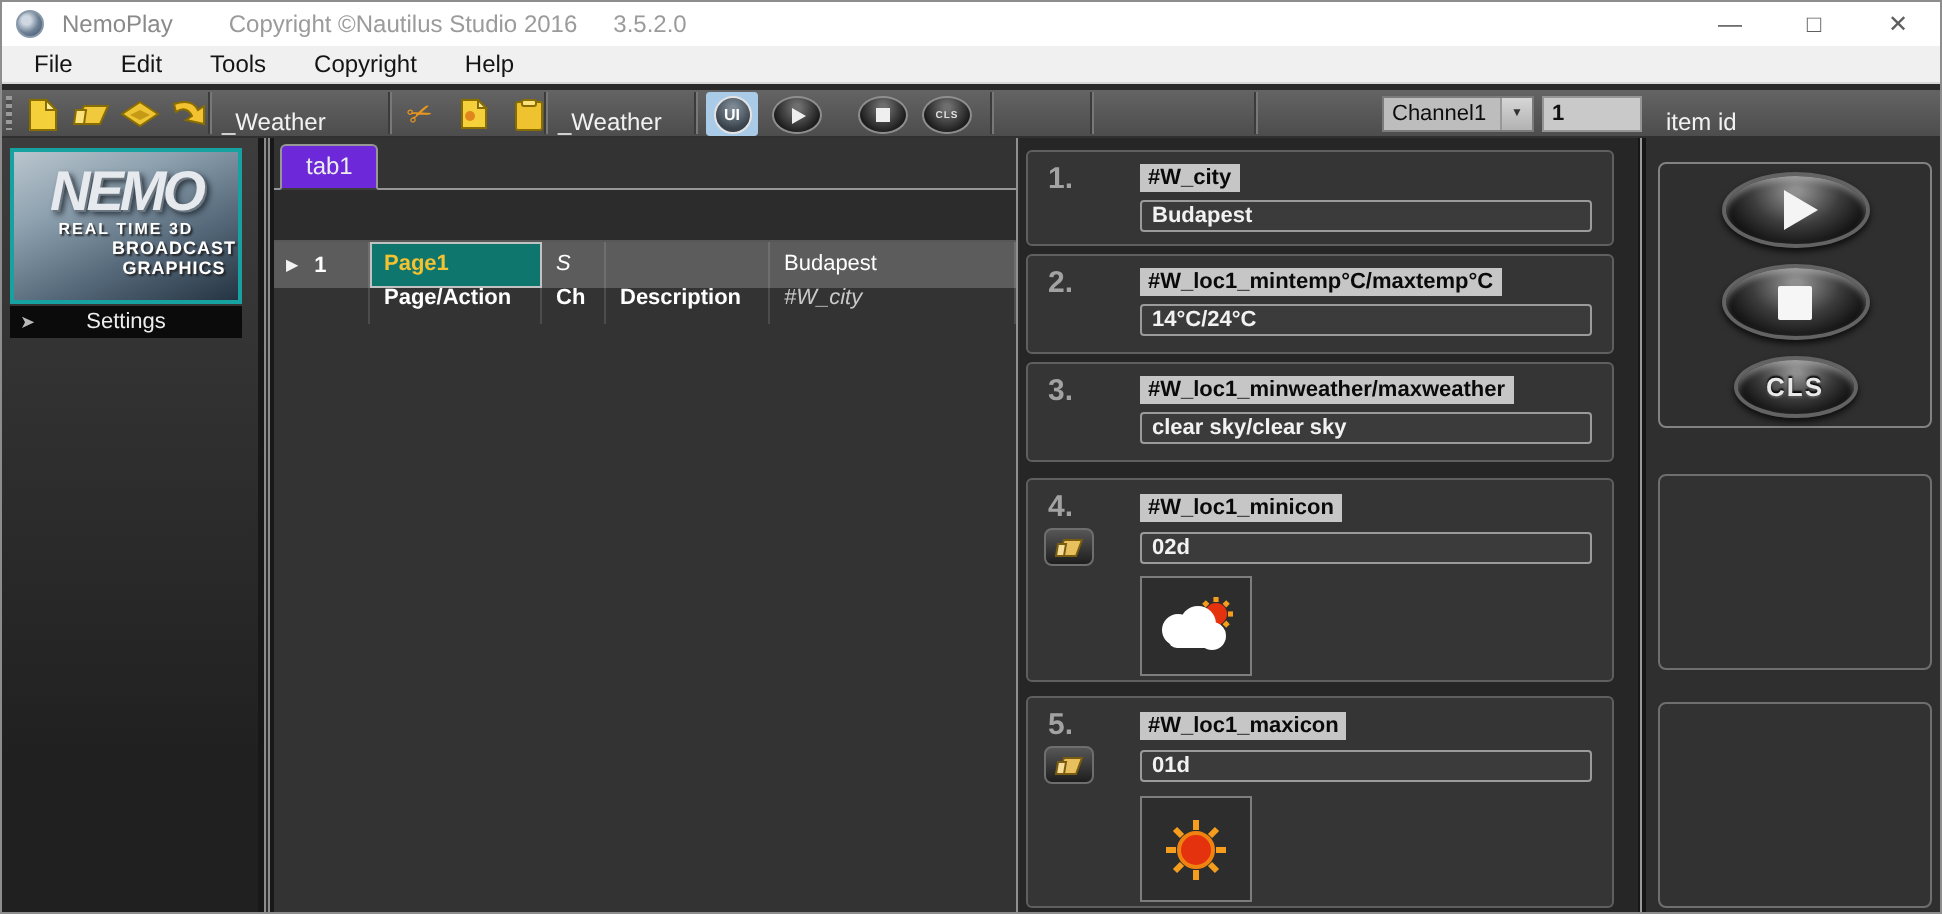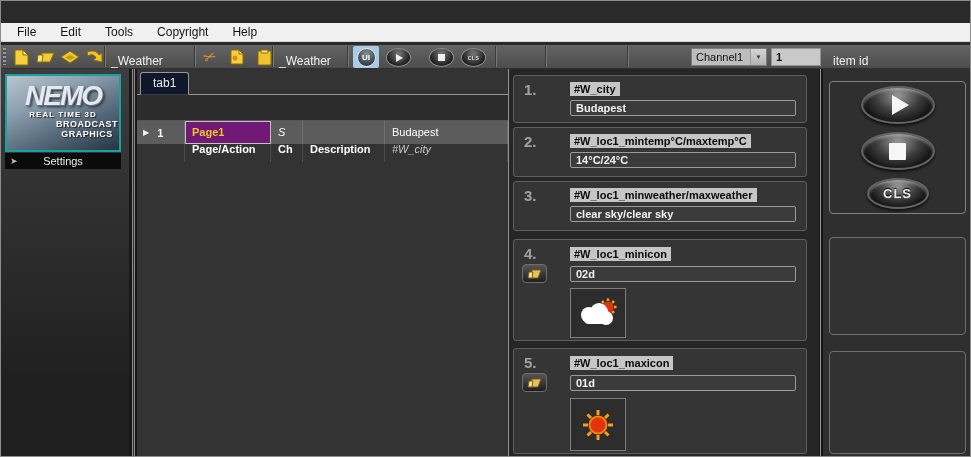--- a/index.html
+++ b/index.html
@@ -79,37 +79,37 @@
   
   .vsplit1 { position:absolute; left:128px; top:0; width:8px; height:389px;
     background:linear-gradient(90deg,#181818 0 3px,#8c8c8c 3px 4px,#2e2e2e 4px 5px,#8c8c8c 5px 6px,#181818 6px 8px); }
   .vsplit2 { position:absolute; left:818px; top:0; width:4px; height:389px;
     background:linear-gradient(90deg,#161616 0 1px,#9a9a9a 1px 2px,#161616 2px 4px); }
   
   .tablepanel { position:absolute; left:136px; top:0; width:372px; height:389px; background:#333;
     border-right:1px solid #909090; }
   .tabstrip { position:absolute; left:0; top:2px; width:100%; height:24px;
     border-bottom:1px solid #979797; }
-  .tab { position:absolute; left:3px; bottom:-1px; height:23px; padding:0 12px; background:#0f172a;
+  .tab { position:absolute; left:3px; bottom:-1px; height:23px; padding:0 12px; background:#6d28d9;
     border:1px solid #979797; border-bottom:1px solid #3c3c3c; border-radius:3px 3px 0 0;
     color:#ececec; font-size:12px; line-height:21px; }
   .grid { position:absolute; left:0; top:26px; width:100%; }
   .prow { display:grid; grid-template-columns:48px 86px 32px 82px 1fr; }
   .hrow { height:26px; background:#2c2c2c; border-bottom:1px solid #575757; }
   .hcell { color:#ffffff; font-size:11px; font-weight:bold; line-height:25px; padding-left:7px;
     border-right:1px solid #4c4c4c;margin-top:42px; }
   .hcell.dyn { font-style:italic; font-weight:normal; color:#c9c9c9; }
   .drow { height:23px; background:#5c5c5c; }
   .dcell { color:#fff; font-size:11px; line-height:22px; padding-left:7px;
     border-right:1px solid #6e6e6e; }
   .selcell { display:flex; align-items:center; gap:8px; padding-left:6px;
     border-right:1px solid #6e6e6e; }
   .rowmark { color:#f2f2f2; font-size:8px; }
   .rowidx { color:#fff; font-size:11px; font-weight:bold; }
-  .pagecell { outline:1px solid #c2c2c2; outline-offset:-1px; background:#701a75;
+  .pagecell { outline:1px solid #c2c2c2; outline-offset:-1px; background:#0f766e;
     color:#f2c230; font-weight:bold; }
   .chcell { font-style:italic; }
   
   .fieldspanel { position:absolute; left:509px; top:0; width:309px; height:389px; background:#262626; }
   .fsection { position:absolute; left:3px; width:294px; background:#353535;
     border:1px solid #5f5f5f; border-radius:3px; }
   .fnum { position:absolute; left:10px; top:5px; color:#a2a2a2; font-size:15px; font-weight:bold; }
   .fchip { position:absolute; left:56px; top:6px; background:#c6c6c6; color:#0a0a0a;
     font-size:11px; font-weight:bold; padding:1px 4px; white-space:nowrap; }
   .finput { position:absolute; left:56px; top:24px; width:226px; height:16px; background:#3b3b3b;
@@ -148,20 +148,31 @@
     border-radius:4px; background:#323232; }
   #ep1 { top:168px; height:98px; }
   #ep2 { top:282px; height:103px; }
   svg { display:block; }
 </style>
 </head>
 <body>
 
 <div class="window">
 
+  <div class="titlebar">
+    <span class="appicon"></span>
+    <span class="t-app">NemoPlay</span>
+    <span class="t-copy">Copyright ©Nautilus Studio 2016</span>
+    <span class="t-ver">3.5.2.0</span>
+    <div class="winbtns">
+      <span class="winbtn">—</span>
+      <span class="winbtn">□</span>
+      <span class="winbtn">✕</span>
+    </div>
+  </div>
 
   <div class="menubar">
     <span class="menuitem">File</span>
     <span class="menuitem">Edit</span>
     <span class="menuitem">Tools</span>
     <span class="menuitem">Copyright</span>
     <span class="menuitem">Help</span>
   </div>
 
   <div class="toolbar">

